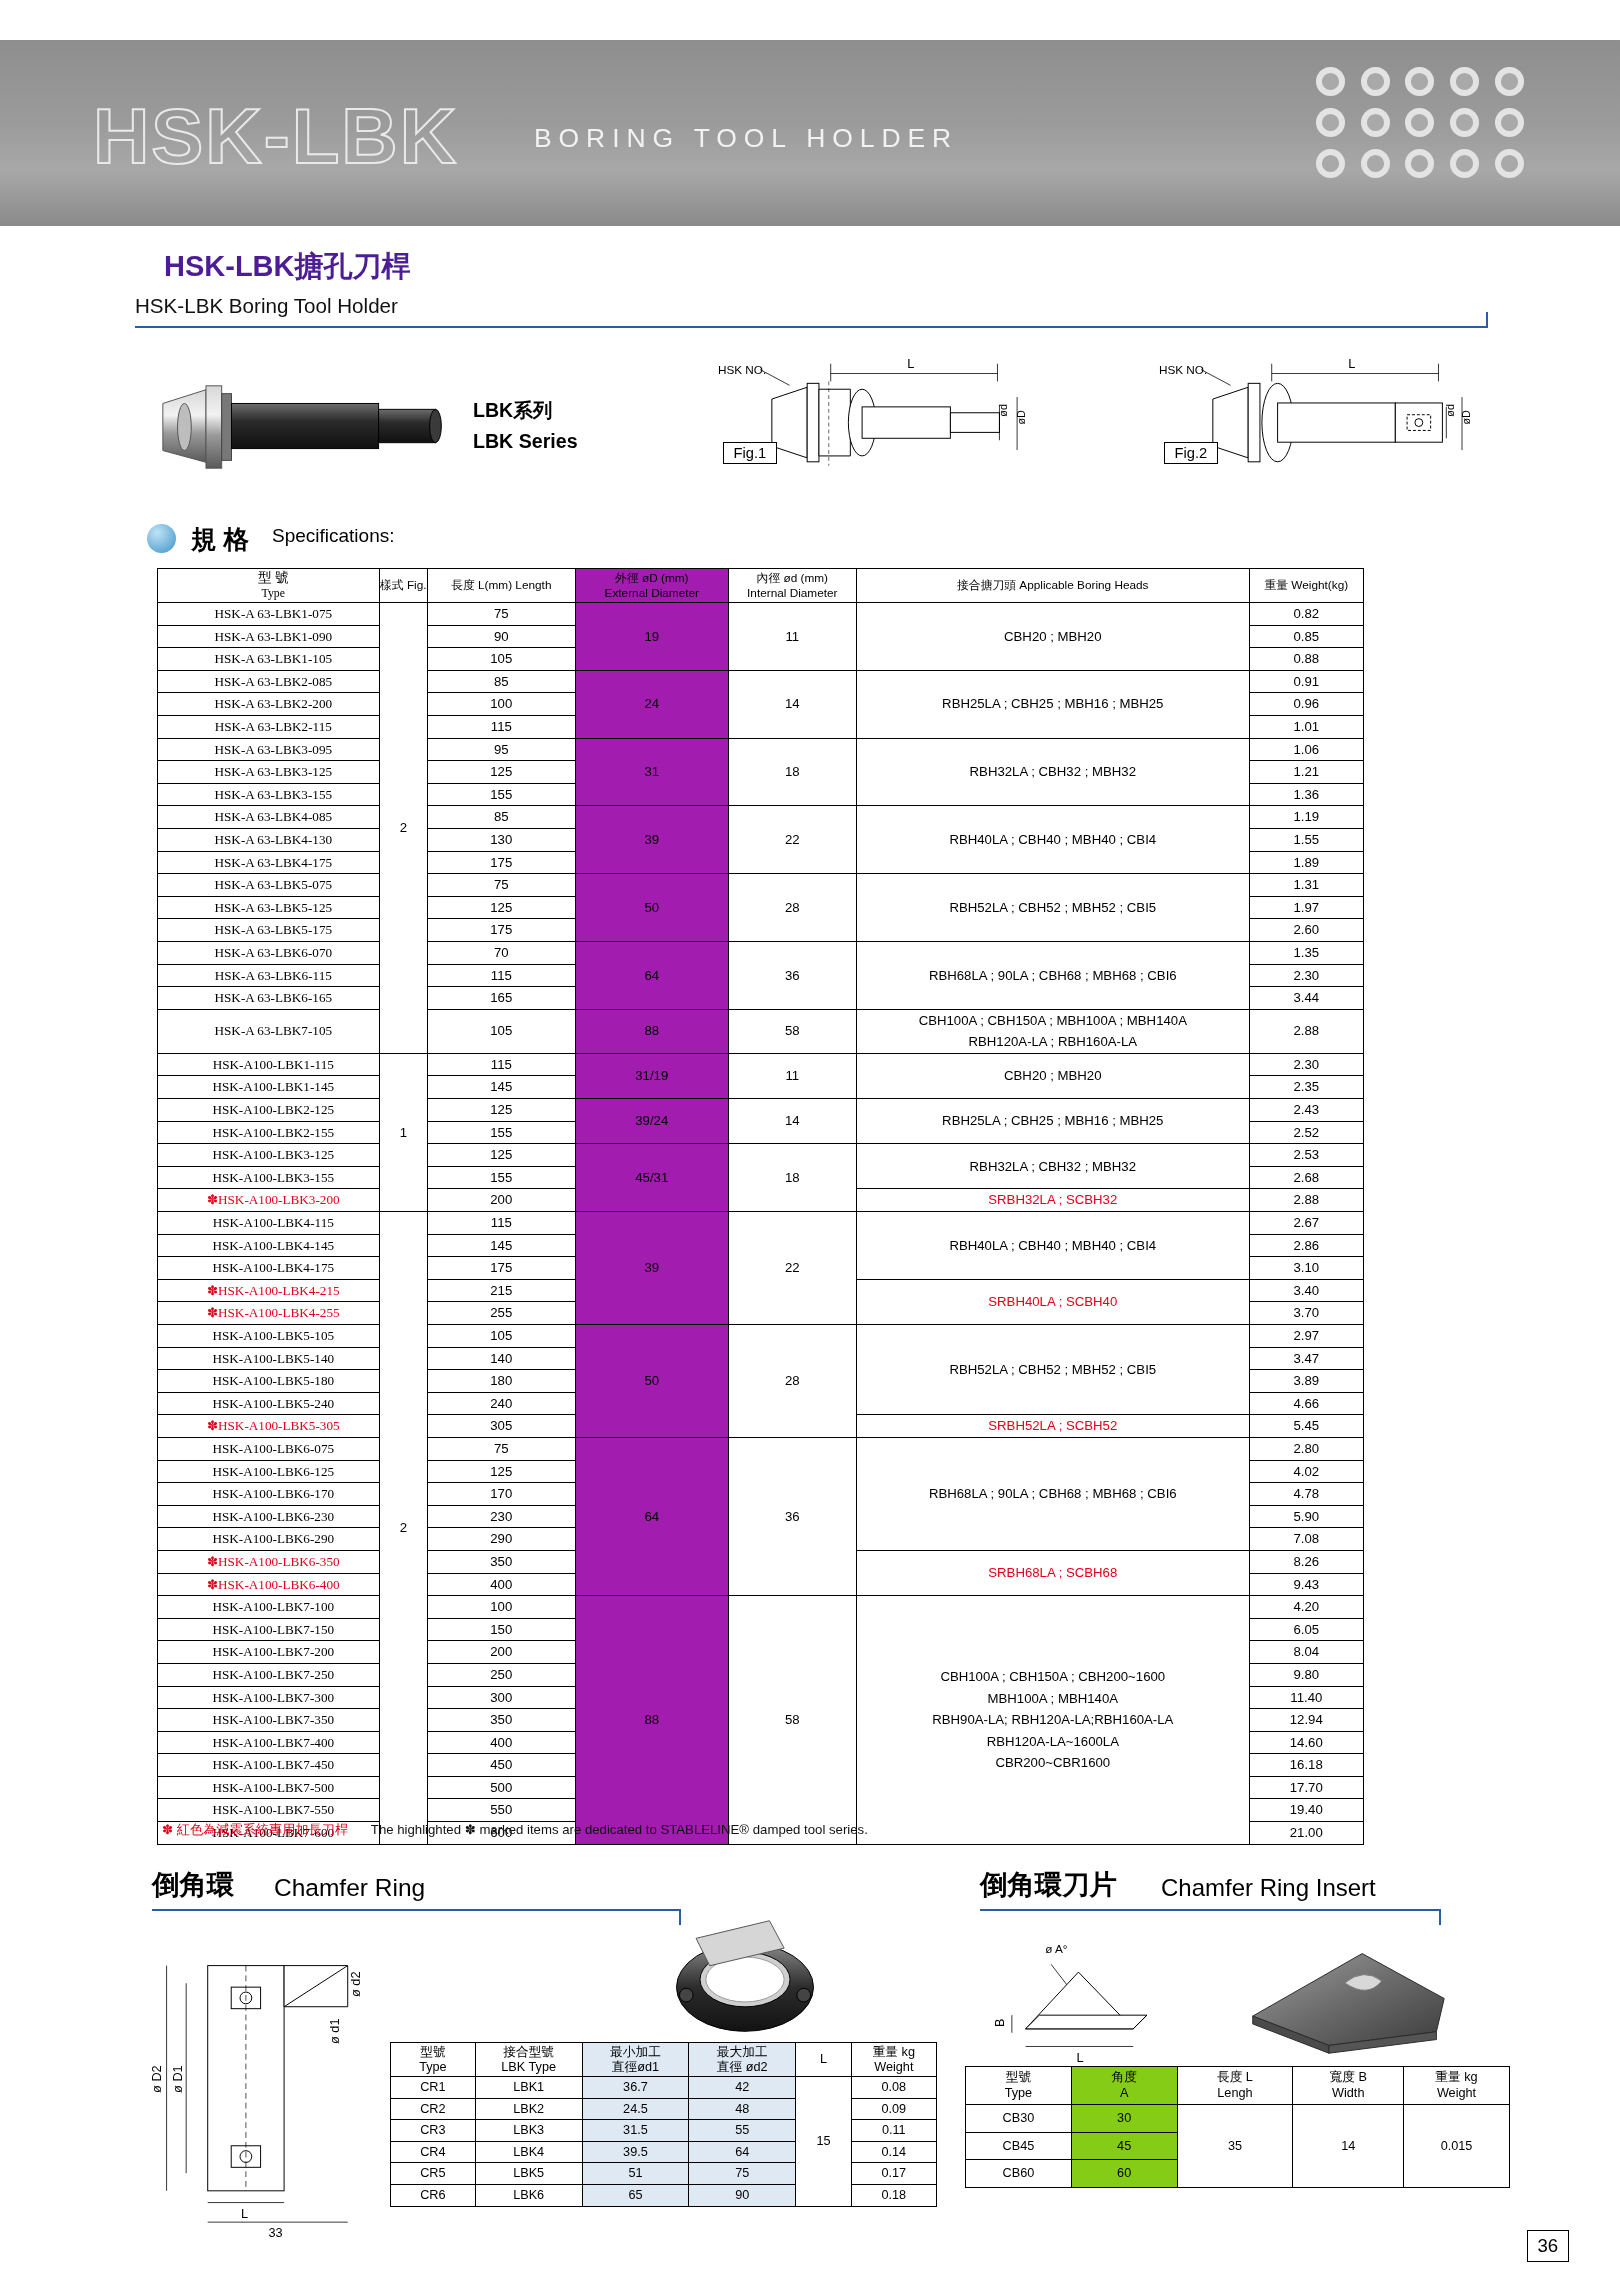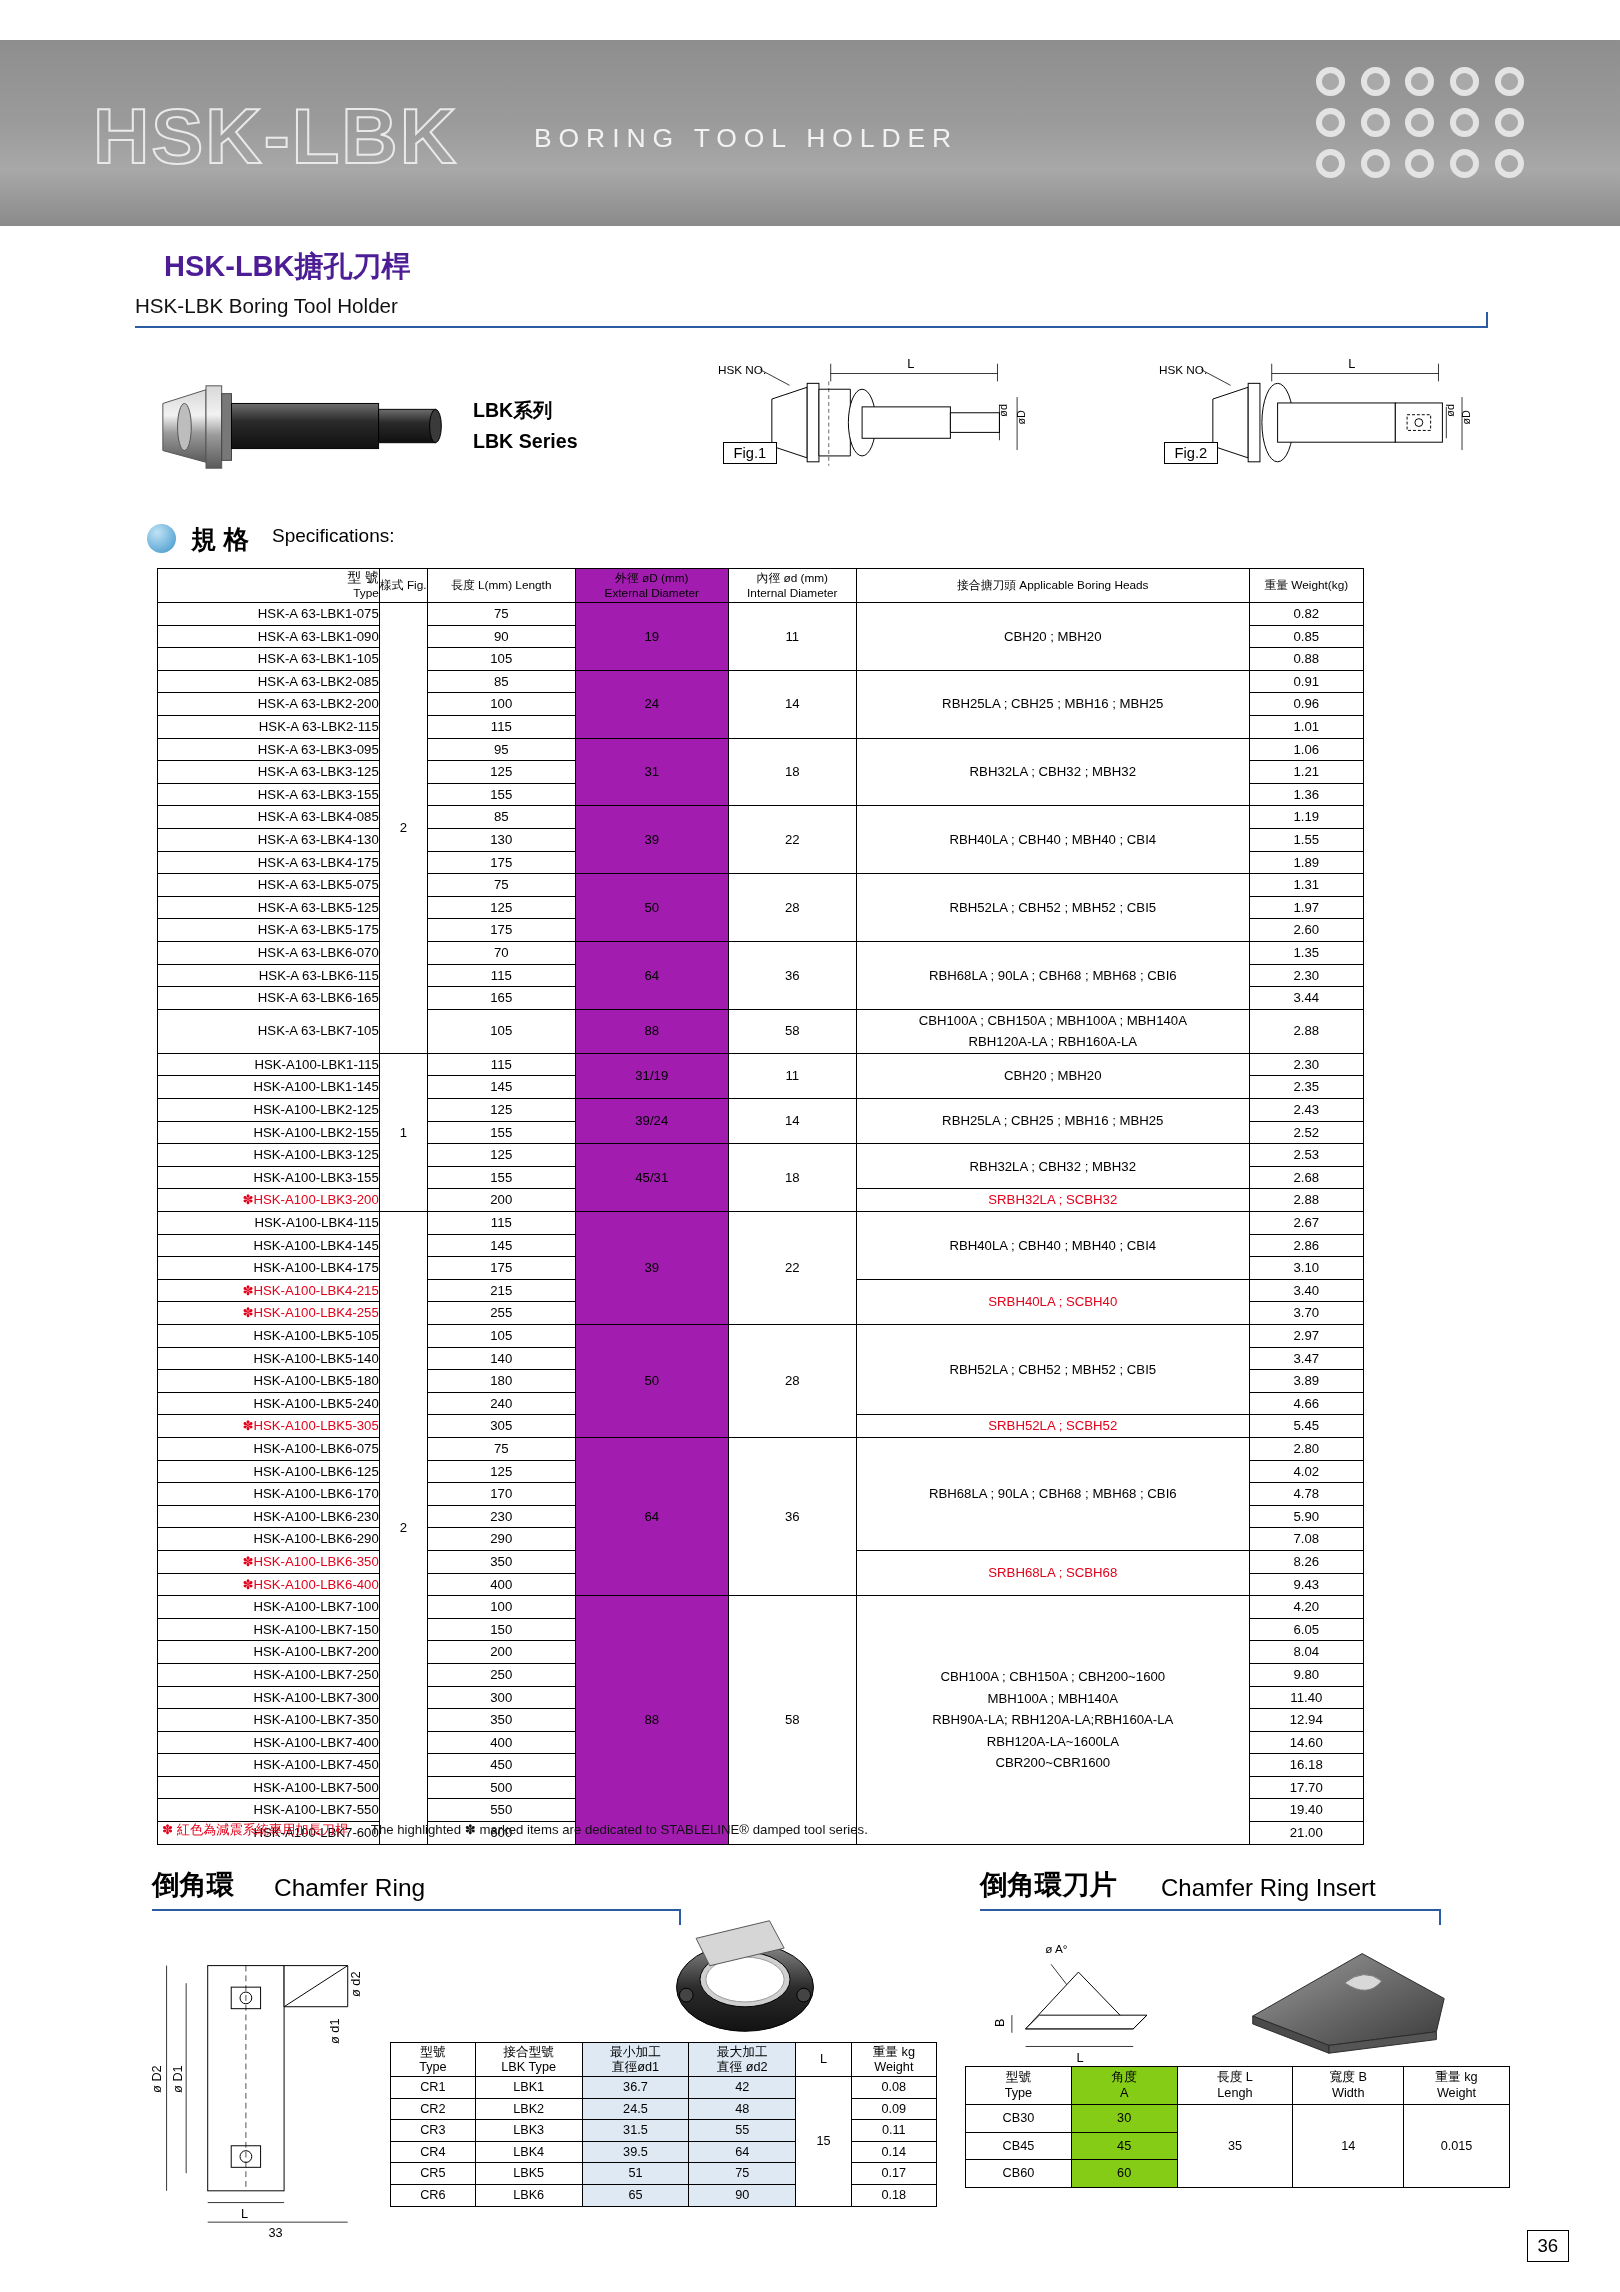--- a/index.html
+++ b/index.html
@@ -34,21 +34,21 @@
 
   
   .spec-bullet{position:absolute;left:147px;top:524px;width:29px;height:29px;border-radius:50%;background:radial-gradient(circle at 35% 30%,#bfe3f5,#3c93c9);}
   .spec-cn{position:absolute;left:191px;top:522px;font-size:25.5px;font-weight:bold;}
   .spec-en{position:absolute;left:272px;top:525px;font-size:19px;}
 
   
   .mt{position:absolute;left:157px;top:568px;border-collapse:collapse;font-size:13.2px;}
   .mt td,.mt th{border:1px solid #000;text-align:center;padding:0;height:21.6px;line-height:21.6px;white-space:nowrap;}
   .mt th{background:#fff;font-weight:normal;height:33px;line-height:14.7px;}
-  .mt .type-col{width:211px;text-align:right;padding-left:9.8px;}
+  .mt .type-col{width:211px;text-align:center;padding-left:9.8px;font-family:Liberation Serif, serif;}
   .mt .fig-col{width:47px;}
   .mt .len-col{width:147px;}
   .mt .od-col{width:152px;background:#a21caf;}
   .mt .id-col{width:127px;}
   .mt .heads-col{width:392px;}
   .mt .w-col{width:113px;}
   .mt .red{color:#e2001a;}
   .mt th .l1{display:block;font-size:13.7px;}
   .mt th .l2{display:block;font-size:11.8px;}
   .note{position:absolute;left:162px;top:1821px;font-size:13.2px;color:#e2001a;}

